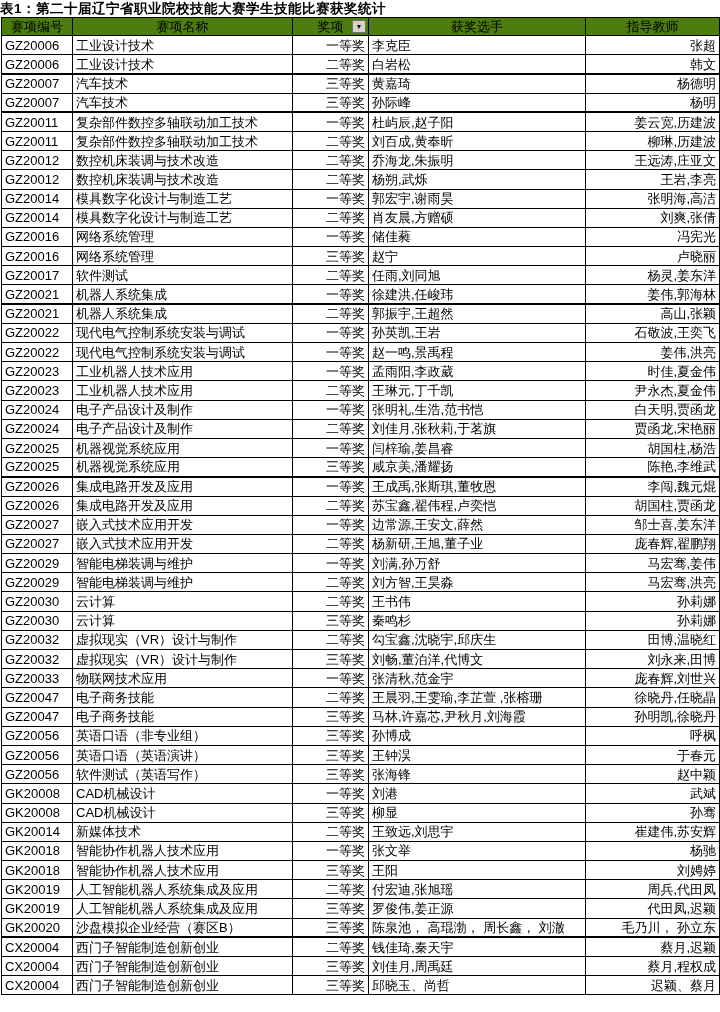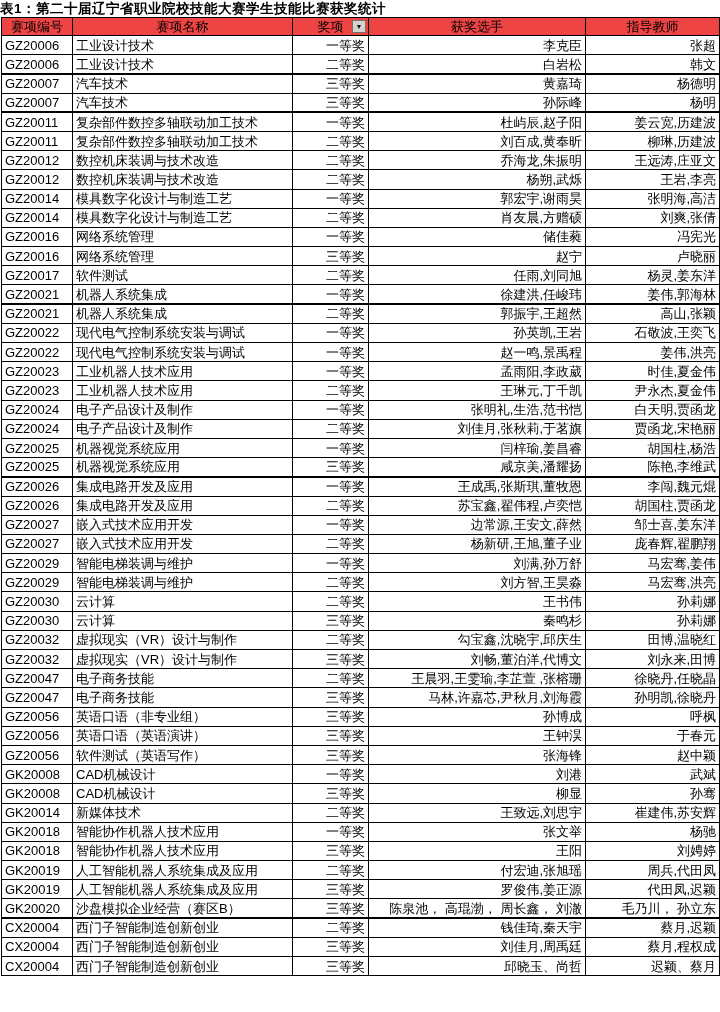--- a/index.html
+++ b/index.html
@@ -19,27 +19,27 @@
   }
   table.awards th, table.awards td{
     border:1px solid #000;
     padding:0 3px;
     font-size:13px;line-height:15px;
     overflow:hidden;white-space:nowrap;
     box-sizing:border-box;
   }
   thead th{
     height:18px;text-align:center;font-weight:normal;
-    position:relative;background:#ef4444;
+    position:relative;background:#4d7c0f;
   }
   tbody td{height:19.2px;}
   td.c-code{text-align:left;padding:0 1px;font-size:13px;}
   td.c-name{text-align:left;}
   td.c-award{text-align:right;}
-  td.c-winners{text-align:right;}
+  td.c-winners{text-align:left;}
   td.c-teachers{text-align:right;}
   tr.group-end td{border-bottom-width:2px;}
   .filter-btn{
     position:absolute;right:2px;top:2px;
     width:14px;height:13px;
     background:#d6d3cc;border:1px solid #75726b;
     display:flex;align-items:center;justify-content:center;
     font-size:7px;line-height:7px;color:#111;
     box-sizing:border-box;cursor:default;
   }
@@ -306,20 +306,27 @@
     <td class="c-teachers">田博,温晓红</td>
   </tr>
         <tr>
     <td class="c-code">GZ20032</td>
     <td class="c-name">虚拟现实（VR）设计与制作</td>
     <td class="c-award">三等奖</td>
     <td class="c-winners">刘畅,董泊洋,代博文</td>
     <td class="c-teachers">刘永来,田博</td>
   </tr>
         <tr>
+    <td class="c-code">GZ20033</td>
+    <td class="c-name">物联网技术应用</td>
+    <td class="c-award">一等奖</td>
+    <td class="c-winners">张清秋,范金宇</td>
+    <td class="c-teachers">庞春辉,刘世兴</td>
+  </tr>
+        <tr>
     <td class="c-code">GZ20047</td>
     <td class="c-name">电子商务技能</td>
     <td class="c-award">二等奖</td>
     <td class="c-winners">王晨羽,王雯瑜,李芷萱 ,张榕珊</td>
     <td class="c-teachers">徐晓丹,任晓晶</td>
   </tr>
         <tr>
     <td class="c-code">GZ20047</td>
     <td class="c-name">电子商务技能</td>
     <td class="c-award">三等奖</td>

